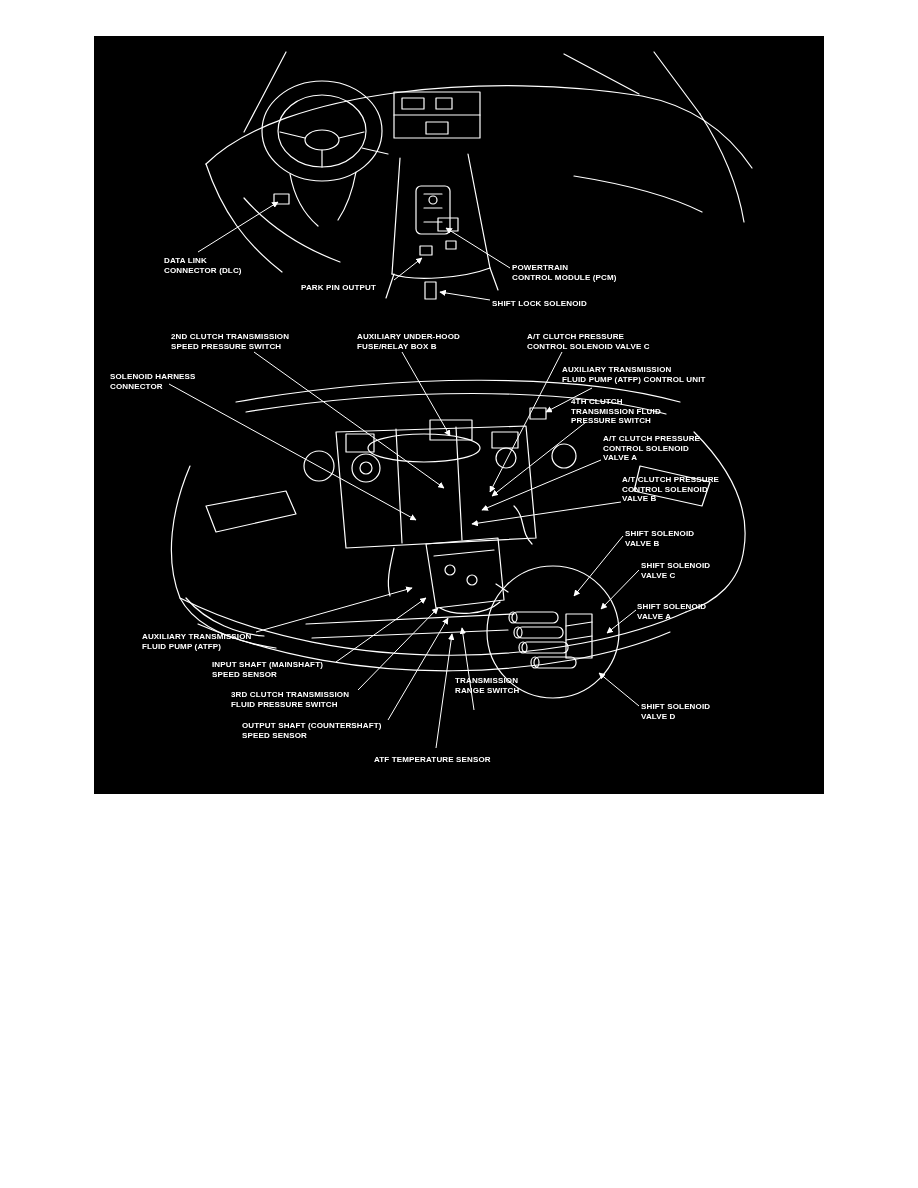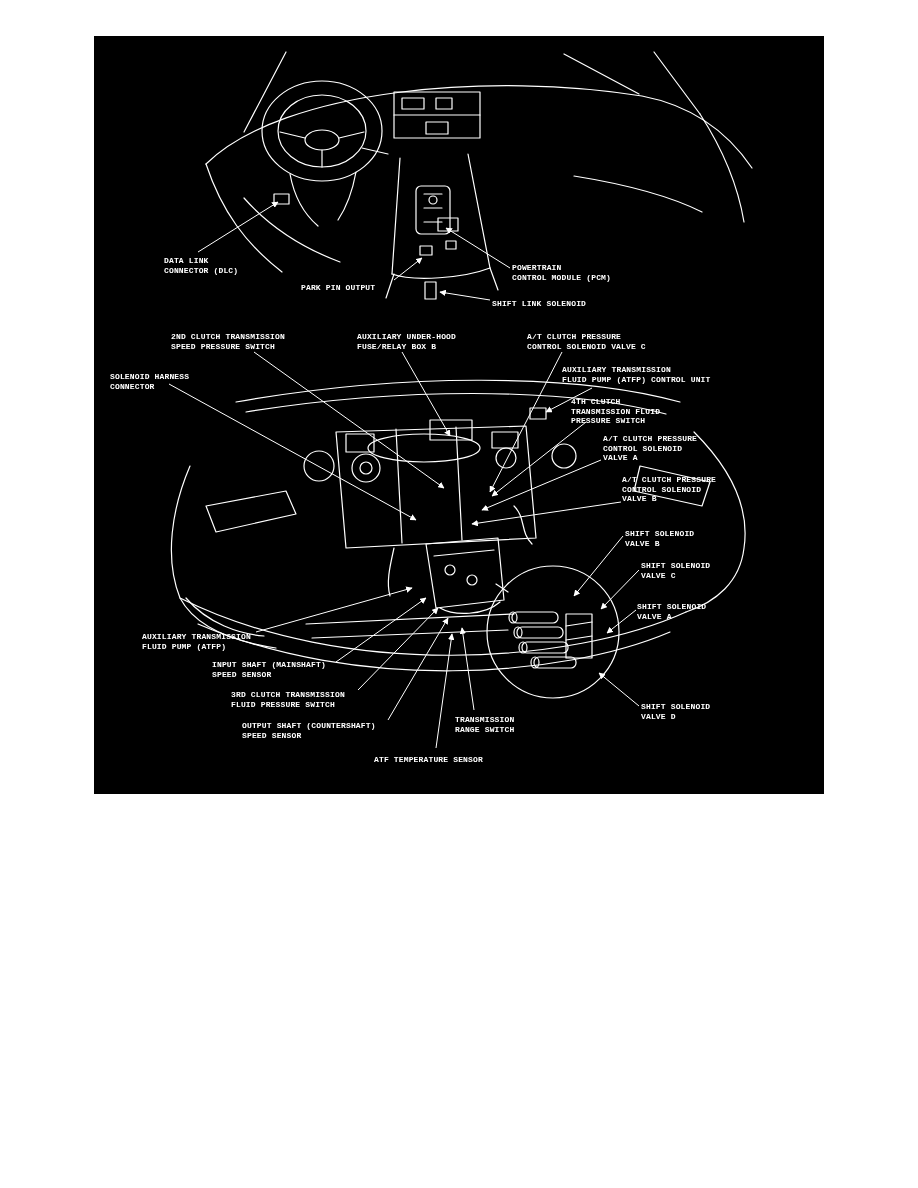--- a/index.html
+++ b/index.html
@@ -2,21 +2,21 @@
 <html><head>
 <meta charset="utf-8">
 <style>
   html,body { margin:0; padding:0; }
   body {
     width:918px; height:1188px; background:#ffffff; position:relative;
     font-family:"Liberation Sans", sans-serif;
   }
   .diagram {
     position:absolute; left:94px; top:36px; width:730px; height:758px;
-    background:#000000; overflow:hidden;font-family:Liberation Mono, monospace;
+    background:#000000; overflow:hidden;
   }
   .art { position:absolute; left:0; top:0; }
   .label {
     position:absolute; color:#ffffff; font-weight:bold; font-size:8px;
     line-height:1.2; white-space:pre-line; letter-spacing:0.15px;
   }
 </style>
 </head>
 <body>
 
@@ -140,21 +140,21 @@
       <path d="M342,712 L358,598" marker-end="url(#arr)"></path>
       <path d="M545,670 L505,637" marker-end="url(#arr)"></path>
     </g>
   </svg>
 
   <div class="label" style="left:70px;  top:220px">DATA LINK
 CONNECTOR (DLC)</div>
   <div class="label" style="left:207px; top:247px">PARK PIN OUTPUT</div>
   <div class="label" style="left:418px; top:227px">POWERTRAIN
 CONTROL MODULE (PCM)</div>
-  <div class="label" style="left:398px; top:263px">SHIFT LINK SOLENOID</div>
+  <div class="label" style="left:398px; top:263px">SHIFT LOCK SOLENOID</div>
 
   <div class="label" style="left:77px;  top:296px">2ND CLUTCH TRANSMISSION
 SPEED PRESSURE SWITCH</div>
   <div class="label" style="left:263px; top:296px">AUXILIARY UNDER-HOOD
 FUSE/RELAY BOX B</div>
   <div class="label" style="left:433px; top:296px">A/T CLUTCH PRESSURE
 CONTROL SOLENOID VALVE C</div>
   <div class="label" style="left:16px;  top:336px">SOLENOID HARNESS
 CONNECTOR</div>
   <div class="label" style="left:468px; top:329px">AUXILIARY TRANSMISSION
@@ -175,19 +175,19 @@
   <div class="label" style="left:543px; top:566px">SHIFT SOLENOID
 VALVE A</div>
   <div class="label" style="left:48px;  top:596px">AUXILIARY TRANSMISSION
 FLUID PUMP (ATFP)</div>
   <div class="label" style="left:118px; top:624px">INPUT SHAFT (MAINSHAFT)
 SPEED SENSOR</div>
   <div class="label" style="left:137px; top:654px">3RD CLUTCH TRANSMISSION
 FLUID PRESSURE SWITCH</div>
   <div class="label" style="left:148px; top:685px">OUTPUT SHAFT (COUNTERSHAFT)
 SPEED SENSOR</div>
-  <div class="label" style="left:361px; top:679px">TRANSMISSION
+  <div class="label" style="left:361px; top:640px">TRANSMISSION
 RANGE SWITCH</div>
   <div class="label" style="left:280px; top:719px">ATF TEMPERATURE SENSOR</div>
   <div class="label" style="left:547px; top:666px">SHIFT SOLENOID
 VALVE D</div>
 
 </div>
 
 </body></html>

